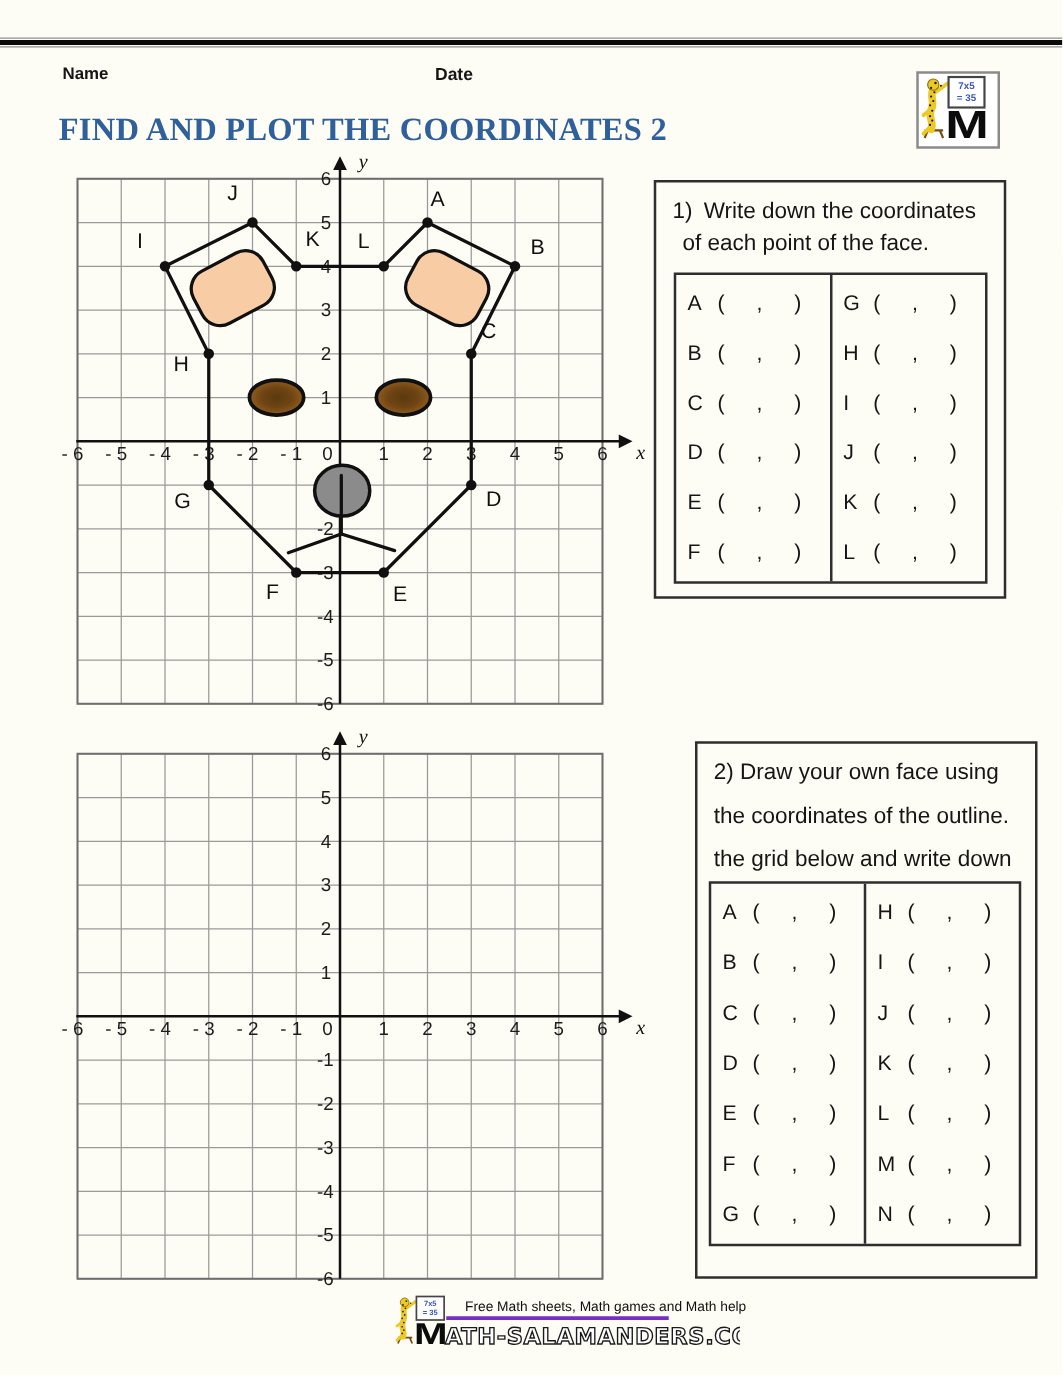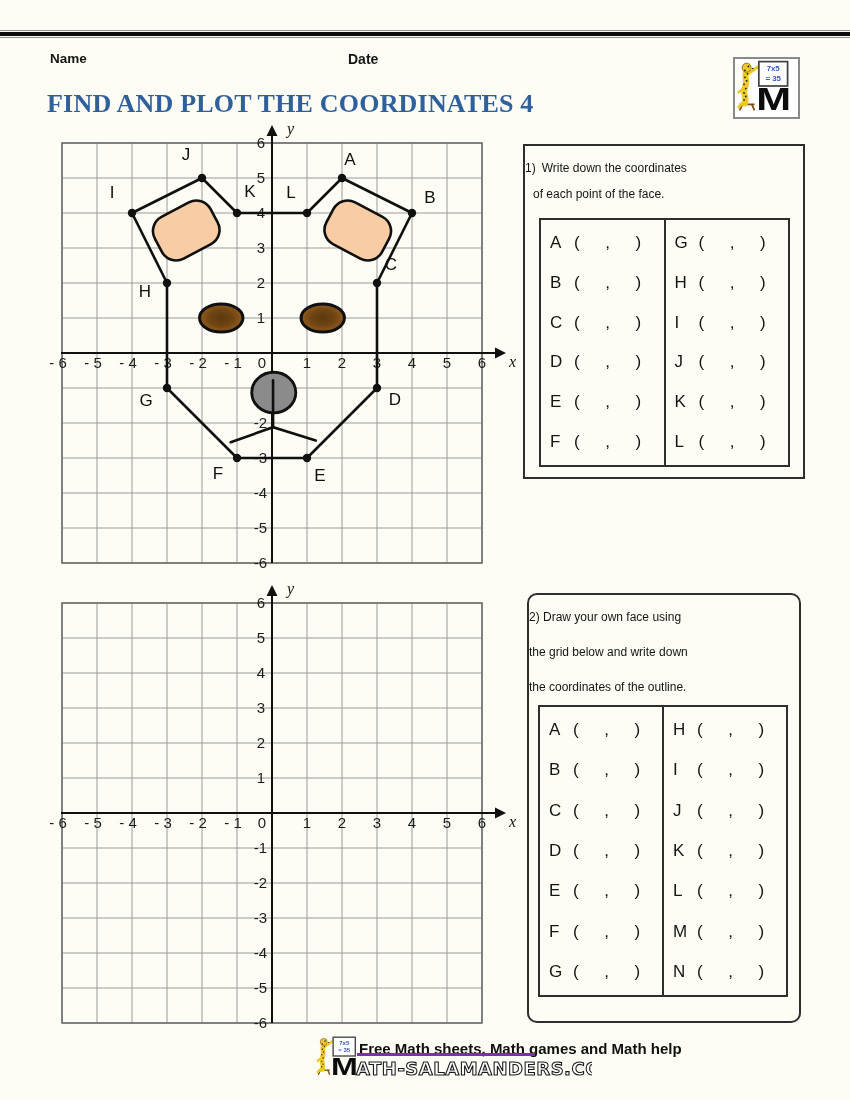--- a/index.html
+++ b/index.html
@@ -20,55 +20,55 @@
   .corner-logo{position:absolute;left:733px;top:57px;width:63px;height:58px;border:2px solid #8a8a8a;background:#fff;}
 
   .gridsvg{position:absolute;left:30px;width:500px;height:462px;}
   .g1{top:118px;} .g2{top:578px;}
   .tick{font:15px "Liberation Sans",sans-serif;fill:#1c1c1c;}
   .ptlabel{font:17px "Liberation Sans",sans-serif;fill:#101010;}
   .axisname{font:italic 16px "Liberation Serif",serif;fill:#101010;}
 
   .qbox{position:absolute;border:2px solid #2e2e2e;}
   .box1{left:523px;top:144px;width:278px;height:331px;}
-  .box2{left:527px;top:593px;width:270px;height:426px;border-radius:10px;}
-  .qhead{font-size:12px;line-height:26px;padding:9px 0 0 0;}
+  .box2{left:556px;top:593px;width:270px;height:426px;}
+  .qhead{font-size:18px;line-height:26px;padding:9px 0 0 13px;}
   .box2 .qhead{line-height:35px;padding-top:5px;}
   .indent{margin-left:8px;}
 
   .anstable{position:absolute;border:2px solid #2e2e2e;display:flex;background:transparent;}
   .box1 .anstable{left:14px;top:72px;width:247px;height:245px;}
   .box2 .anstable{left:9px;top:110px;width:246px;height:288px;}
   .col{flex:1;display:flex;flex-direction:column;justify-content:space-around;padding:3px 0 3px 9px;min-width:0;}
   .colr{border-left:2px solid #2e2e2e;}
   .crow{display:flex;align-items:center;font-size:17px;}
   .crow .ltr{width:24px;flex:none;}
   .crow .blank{white-space:pre;}
 
   .flogo{position:absolute;left:315px;top:1035px;width:45px;height:42px;}
-  .tagline{position:absolute;left:359px;top:1040px;font-size:15px;font-weight:bold;color:#101010;white-space:nowrap;}
+  .tagline{position:absolute;left:372px;top:1040px;font-size:11px;font-weight:normal;color:#101010;white-space:nowrap;}
   .tagunderline{position:absolute;left:357px;top:1053px;width:178px;height:3px;background:#7a2cc4;}
   .fsite{position:absolute;left:352px;top:1056px;width:240px;height:26px;}
   .fsite text{font-family:"DejaVu Sans",sans-serif;font-size:18px;font-weight:bold;fill:#ffffff;
               stroke:#1a1a1a;stroke-width:1.1;letter-spacing:.5px;}
 </style>
 </head>
 <body>
 
 <div class="sheet">
 
   <div class="topbar">
     <div class="thin"></div>
     <div class="thick"></div>
     <div class="thin"></div>
   </div>
 
   <span class="namelbl">Name</span>
   <span class="datelbl">Date</span>
-  <h1 class="title">FIND AND PLOT THE COORDINATES 4</h1>
+  <h1 class="title">FIND AND PLOT THE COORDINATES 2</h1>
 
   <svg width="0" height="0" style="position:absolute" aria-hidden="true">
     <defs>
       <radialGradient id="eyeGrad">
         <stop offset="0%" stop-color="#5a3a10"></stop>
         <stop offset="55%" stop-color="#6f4412"></stop>
         <stop offset="100%" stop-color="#8f5c1e"></stop>
       </radialGradient>
       <symbol id="sala-art" viewBox="0 0 67 62">
         <g>
@@ -317,22 +317,22 @@
             <span class="ltr">L</span>
             <span class="blank">(  ,  )</span>
           </div>
         </div>
     </div>
   </div>
 
   <div class="qbox box2">
     <div class="qhead">
       <div>2) Draw your own face using</div>
+      <div>the coordinates of the outline.</div>
       <div>the grid below and write down</div>
-      <div>the coordinates of the outline.</div>
     </div>
     <div class="anstable">
       <div class="col" id="b2l">
           <div class="crow">
             <span class="ltr">A</span>
             <span class="blank">(  ,  )</span>
           </div>
           <div class="crow">
             <span class="ltr">B</span>
             <span class="blank">(  ,  )</span>

